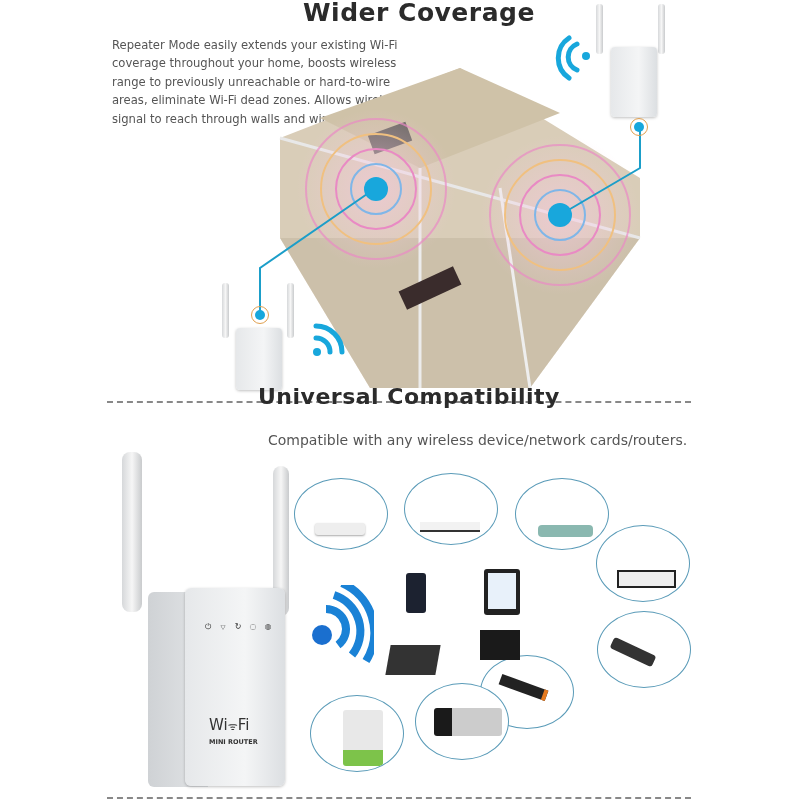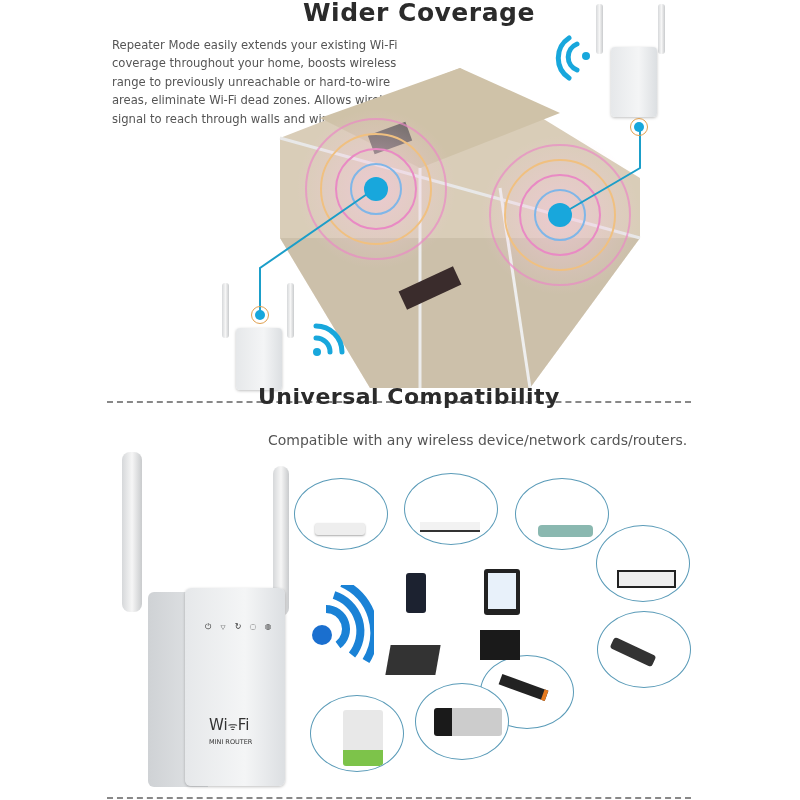--- a/index.html
+++ b/index.html
@@ -108,21 +108,21 @@
     <div class="abs" style="left:20px;top:34px;display:flex;gap:8px;">
       <span style="font-size:8px;color:#333">⏻</span>
       <span style="font-size:8px;color:#333">⌔</span>
       <span style="font-size:8px;color:#333">↻</span>
       <span style="font-size:8px;color:#333">◌</span>
       <span style="font-size:8px;color:#333">◍</span>
     </div>
     <div class="abs" style="left:24px;top:128px;font-size:15px;color:#333;text-align:right;">
       <span>Wi</span><span style="font-size:11px">ᯤ</span><span>Fi</span>
     </div>
-    <div class="abs" style="left:24px;top:150px;font-size:6.5px;font-weight:normal;color:#333;">MINI ROUTER</div>
+    <div class="abs" style="left:24px;top:150px;font-size:6.5px;font-weight:bold;color:#333;">MINI ROUTER</div>
   </div>
 </div>
 
 <div class="circle" style="left:294px;top:478px;width:92px;height:70px;">
   <div class="abs" style="left:20px;top:44px;width:50px;height:12px;background:#eee;border-radius:3px;box-shadow:0 1px 2px #aaa"></div>
 </div>
 <div class="circle" style="left:404px;top:473px;width:92px;height:70px;">
   <div class="abs" style="left:15px;top:48px;width:60px;height:8px;background:#f2f2f2;border-bottom:2px solid #333"></div>
 </div>
 <div class="circle" style="left:515px;top:478px;width:92px;height:70px;">

